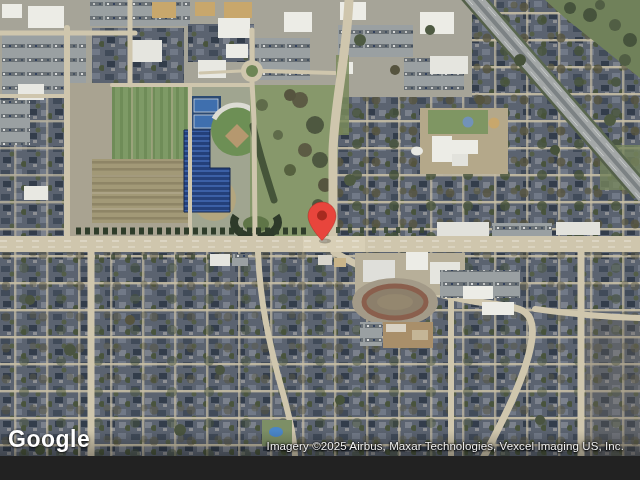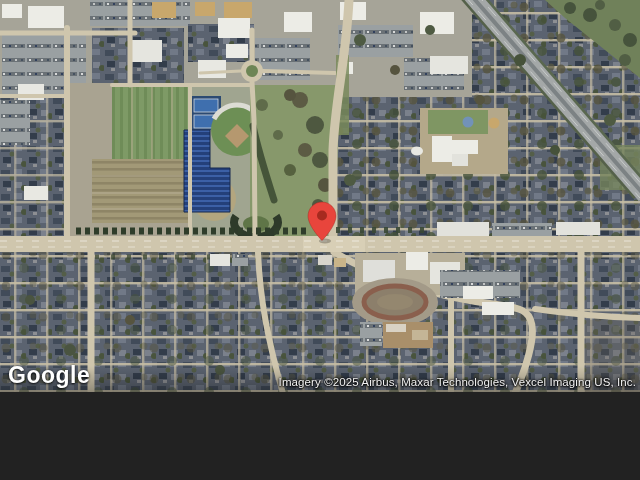--- a/index.html
+++ b/index.html
@@ -1,26 +1,26 @@
 <!DOCTYPE html>
 <html style="--road: #CFC6AD; --road-light: #D8CFB6; --urban-base: #A6A498; --park-green: #87986B; --field-green: #7E9A66; --field-brown: #A29977; --solar-panels: #24407A; --highway: #A4A8A8; --tree-dark: #3C4A33; --pool-blue: #4A86C8; --building-white: #ECECE6; --building-tan: #C8A76C; --marker-color: #E8453C; --marker-dot-color: #A62A1F;"><head>
 <meta charset="utf-8">
 <style>
   html,body{margin:0;padding:0;background:#222;}
-  .stage{position:relative;width:640px;height:392px;overflow:hidden;
+  .stage{position:relative;width:640px;height:456px;overflow:hidden;
          font-family:"Liberation Sans",sans-serif;background:#5b6370;}
   .stage svg{position:absolute;left:0;top:0;display:block;}
   .scrim{position:absolute;left:0;bottom:0;width:640px;height:26px;
          background:linear-gradient(to bottom,rgba(0,0,0,0),rgba(0,0,0,.30));
          pointer-events:none;z-index:5;}
   .google-logo{position:absolute;left:8px;bottom:3px;z-index:6;
          color:#fff;font-size:23px;font-weight:700;letter-spacing:.5px;
          text-shadow:0 1px 2px rgba(0,0,0,.7),0 0 3px rgba(0,0,0,.45);
          cursor:pointer;user-select:none;}
-  .attribution{position:absolute;right:4px;bottom:4px;z-index:6;
+  .attribution{position:absolute;right:16px;bottom:4px;z-index:6;
          color:#f2f2f2;font-size:11.5px;letter-spacing:.1px;
          text-shadow:0 0 2px #000,0 0 3px #000,0 1px 2px #000;
          white-space:nowrap;}
 </style>
 </head>
 <body>
 
 <div class="stage">
 
 <svg width="640" height="480" viewBox="0 0 640 480" xmlns="http://www.w3.org/2000/svg">

